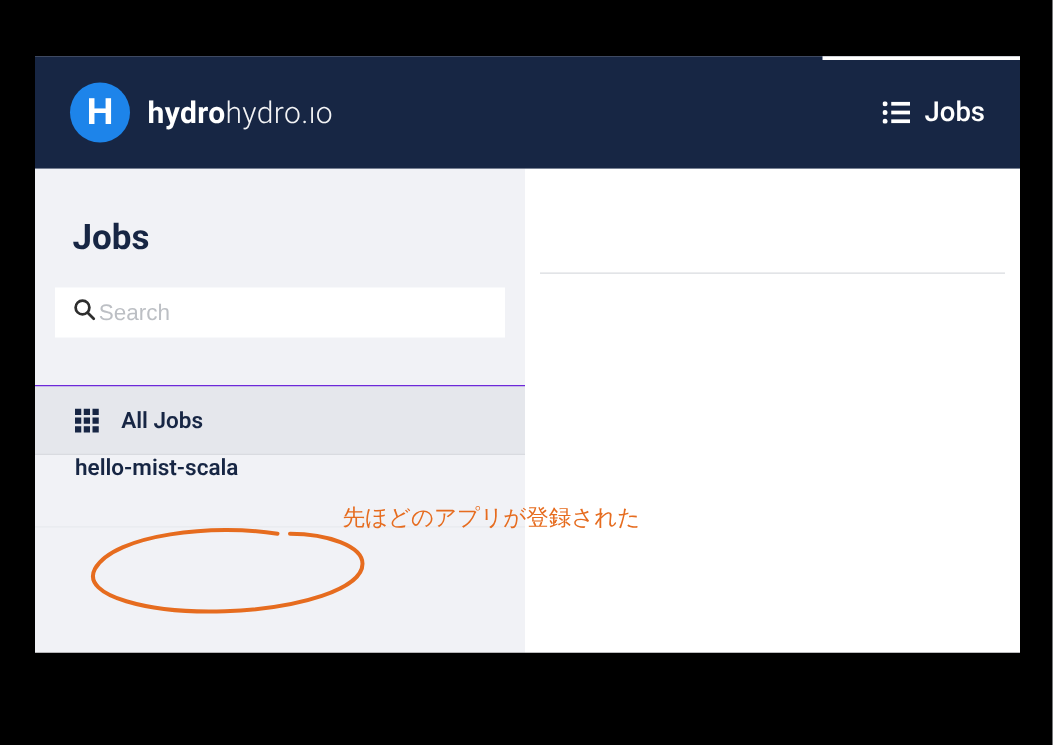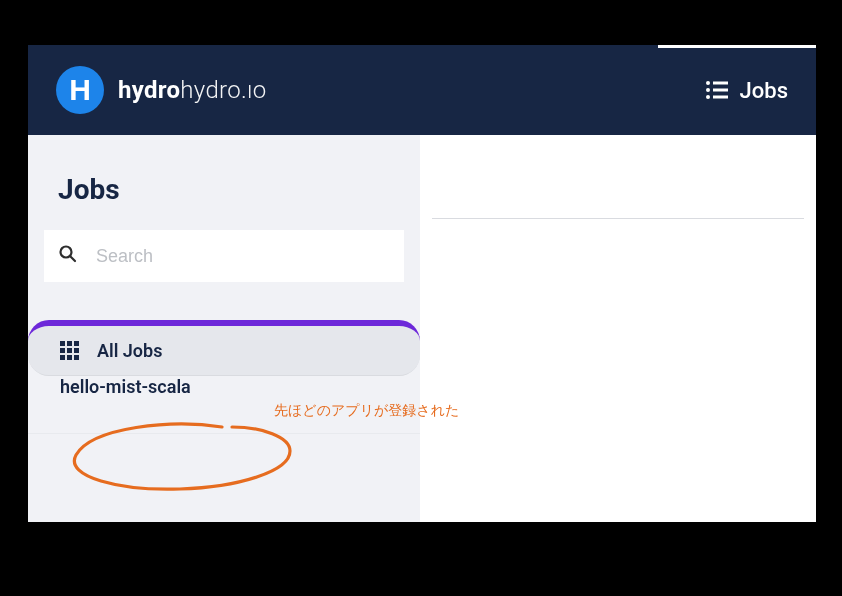--- a/index.html
+++ b/index.html
@@ -89,45 +89,44 @@
       padding: 38px 0 24px 30px;
       font-size: 28px;
       font-weight: 700;
       color: #172644;
     }
     .search-wrap {
       margin: 0 16px 38px 16px;
     }
     .search-box {
       background: #fff;
-      height: 52px;
+      height: 40px;
       display: flex;
       align-items: center;
       padding: 0 14px;
-      gap: 18px;
+      gap: 1px;
     }
     .search-box input {
       border: none;
       outline: none;
       font-size: 18px;
       color: #333;
       flex: 1;
       background: transparent;
     }
     .search-box input::placeholder { color: #bcbfc4; }
     .filter-row {
       height: 56px;
       background: #e5e7ec;
       display: flex;
       align-items: center;
       padding-left: 32px;
       gap: 18px;
-      border-top: 6px solid #6d28d9;
+      border-top: 1px solid #6d28d9;
       border-bottom: 1px solid #d9dbe0;
-      border-radius: 21px;
     }
     .filter-label {
       font-size: 18px;
       font-weight: 600;
       color: #172644;
     }
     .job-item {
       height: 58px;
       display: flex;
       padding-left: 32px;
@@ -145,21 +144,21 @@
       height: 84px;
       border-bottom: 1.5px solid #d9dbe0;
       margin: 0 12px;
     }
     
     .anno-text {
       position: absolute;
       left: 274px;
       top: 402px;
       color: #e66c1f;
-      font-size: 14px;
+      font-size: 18px;
       font-weight: 400;
       white-space: nowrap;
     }
     .anno-ellipse {
       position: absolute;
       left: 62px;
       top: 421px;
       pointer-events: none;
     }
     .grid-icon {

